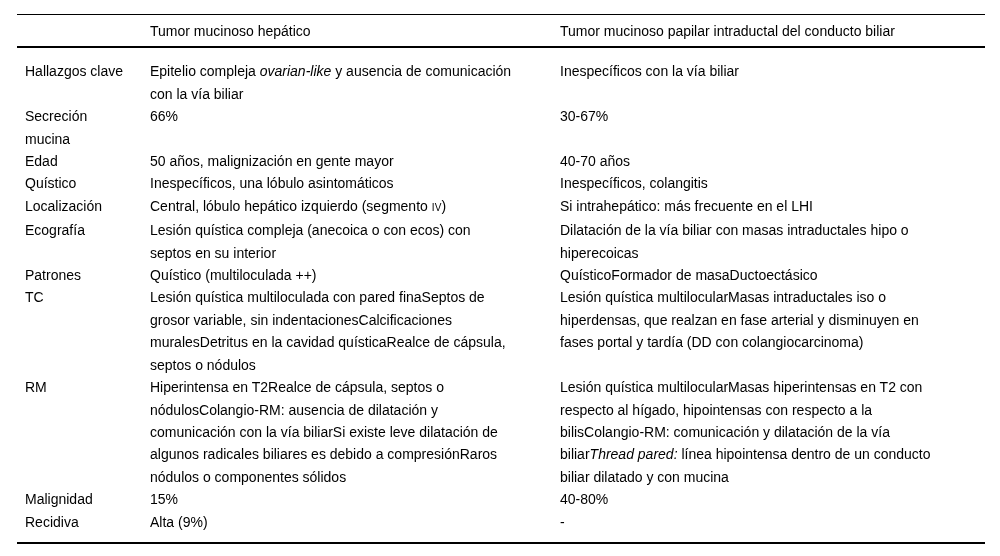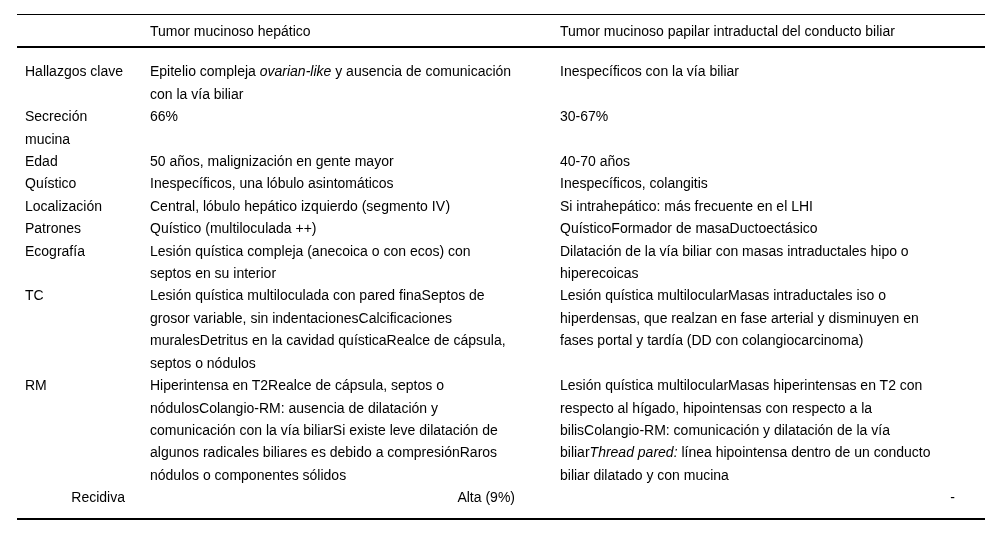--- a/index.html
+++ b/index.html
@@ -50,28 +50,27 @@
   .col-c2 {
     padding-right: 30px;
   }
   tbody tr:first-child th,
   tbody tr:first-child td {
     padding-top: 12px;
   }
   tbody tr:last-child th,
   tbody tr:last-child td {
     padding-bottom: 9px;
-    text-align: right;
   }
   .seg-i {
     font-style: italic;
     text-align: center;
   }
   .seg-sc {
-    font-size: 14px;
+    font-size: 10px;
     letter-spacing: 0.2px;
   }
 </style>
 </head>
 <body>
 
 <div class="page">
   <table class="comp-table">
     <colgroup>
       <col style="width:133px">
@@ -105,39 +104,44 @@
           <th class="col-label">Quístico</th>
           <td class="col-c1"><span class="seg">Inespecíficos, una lóbulo asintomáticos</span></td>
           <td class="col-c2"><span class="seg">Inespecíficos, colangitis</span></td>
         </tr>
         <tr>
           <th class="col-label">Localización</th>
           <td class="col-c1"><span class="seg">Central, lóbulo hepático izquierdo (segmento </span><span class="seg seg-sc">IV</span><span class="seg">)</span></td>
           <td class="col-c2"><span class="seg">Si intrahepático: más frecuente en el LHI</span></td>
         </tr>
         <tr>
+          <th class="col-label">Ecografía</th>
+          <td class="col-c1"><span class="seg">Lesión quística compleja (anecoica o con ecos) con septos en su interior</span></td>
+          <td class="col-c2"><span class="seg">Dilatación de la vía biliar con masas intraductales hipo o hiperecoicas</span></td>
+        </tr>
+        <tr>
           <th class="col-label">Patrones</th>
           <td class="col-c1"><span class="seg">Quístico (multiloculada ++)</span></td>
           <td class="col-c2"><span class="seg">QuísticoFormador de masaDuctoectásico</span></td>
-        </tr>
-        <tr>
-          <th class="col-label">Ecografía</th>
-          <td class="col-c1"><span class="seg">Lesión quística compleja (anecoica o con ecos) con septos en su interior</span></td>
-          <td class="col-c2"><span class="seg">Dilatación de la vía biliar con masas intraductales hipo o hiperecoicas</span></td>
         </tr>
         <tr>
           <th class="col-label">TC</th>
           <td class="col-c1"><span class="seg">Lesión quística multiloculada con pared finaSeptos de grosor variable, sin indentacionesCalcificaciones muralesDetritus en la cavidad quísticaRealce de cápsula, septos o nódulos</span></td>
           <td class="col-c2"><span class="seg">Lesión quística multilocularMasas intraductales iso o hiperdensas, que realzan en fase arterial y disminuyen en fases portal y tardía (DD con colangiocarcinoma)</span></td>
         </tr>
         <tr>
           <th class="col-label">RM</th>
           <td class="col-c1"><span class="seg">Hiperintensa en T2Realce de cápsula, septos o nódulosColangio-RM: ausencia de dilatación y comunicación con la vía biliarSi existe leve dilatación de algunos radicales biliares es debido a compresiónRaros nódulos o componentes sólidos</span></td>
           <td class="col-c2"><span class="seg">Lesión quística multilocularMasas hiperintensas en T2 con respecto al hígado, hipointensas con respecto a la bilisColangio-RM: comunicación y dilatación de la vía biliar</span><span class="seg seg-i">Thread pared:</span><span class="seg"> línea hipointensa dentro de un conducto biliar dilatado y con mucina</span></td>
         </tr>
         <tr>
+          <th class="col-label">Malignidad</th>
+          <td class="col-c1"><span class="seg">15%</span></td>
+          <td class="col-c2"><span class="seg">40-80%</span></td>
+        </tr>
+        <tr>
           <th class="col-label">Recidiva</th>
           <td class="col-c1"><span class="seg">Alta (9%)</span></td>
           <td class="col-c2"><span class="seg">-</span></td>
         </tr>
       </tbody>
   </table>
 </div>
 
 </body></html>

